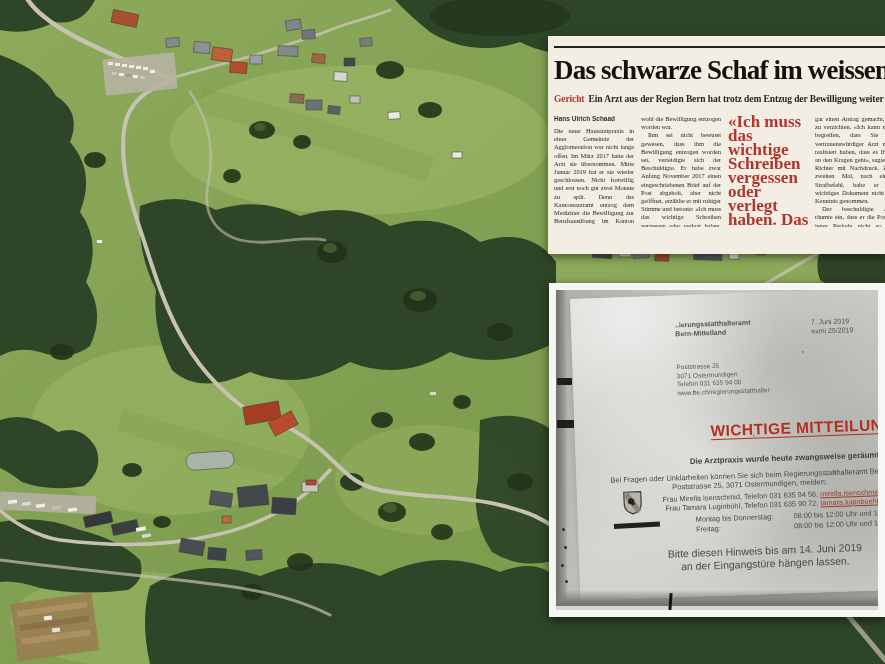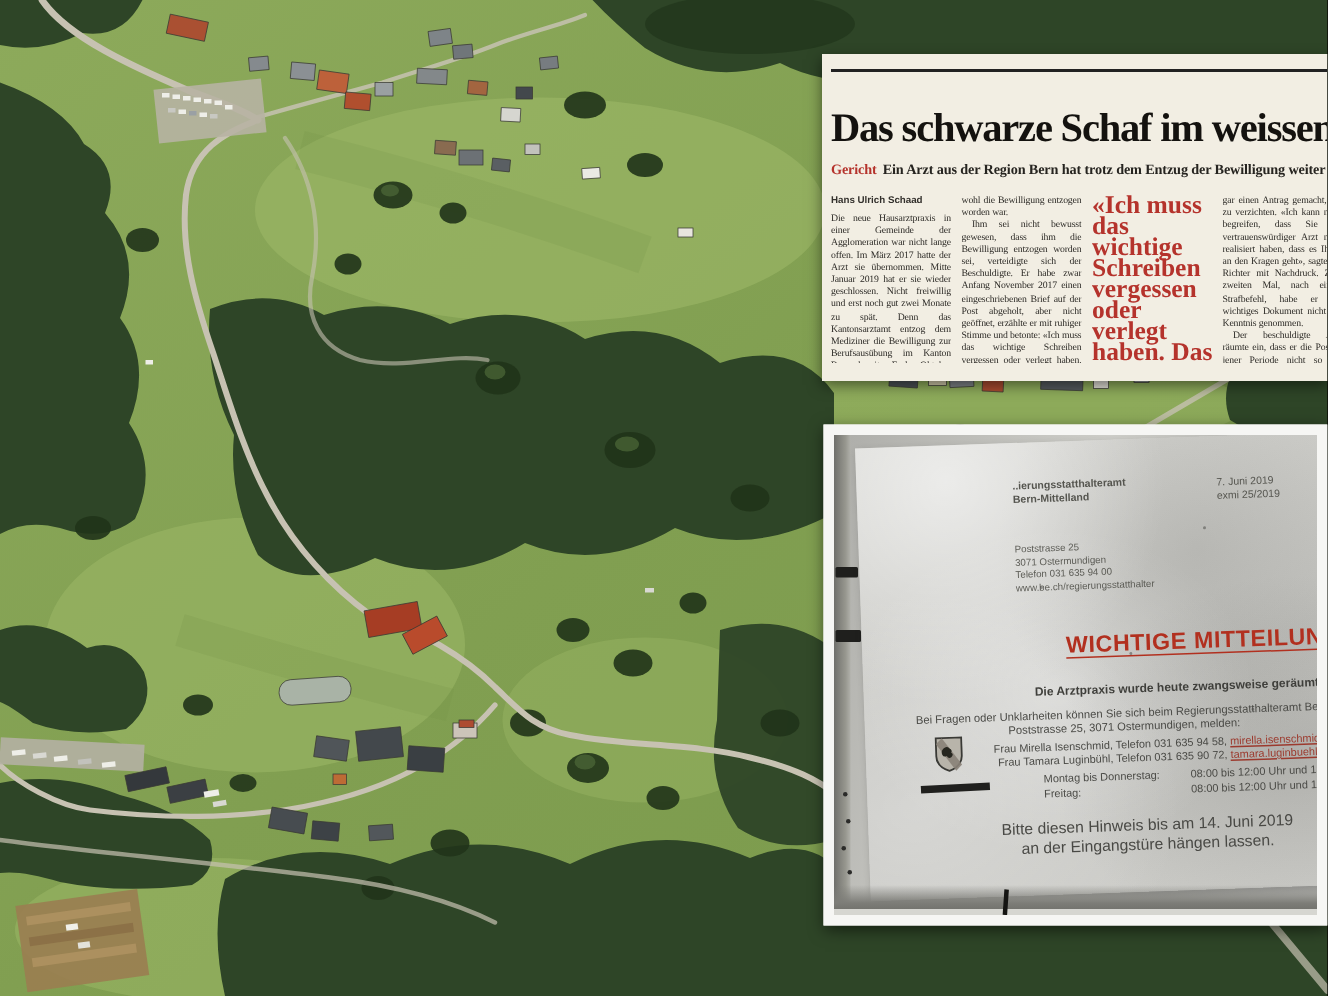--- a/index.html
+++ b/index.html
@@ -11,21 +11,21 @@
   *{margin:0;padding:0;box-sizing:border-box}
   html,body{width:885px;height:664px;overflow:hidden;background:#000}
   .scene{position:relative;width:885px;height:664px;overflow:hidden;font-family:"Liberation Sans",sans-serif}
   .aerial{position:absolute;inset:0;filter:blur(.4px) saturate(.96)}
 
   
   .newspaper{position:absolute;left:548px;top:36px;width:337px;height:218px;background:var(--np-bg);
     box-shadow:0 3px 9px rgba(0,0,0,.5);overflow:hidden;padding:10px 0 0 6px;color:var(--np-ink)}
   .np-rule{height:2px;background:#222;margin-right:0}
   .np-headline{font-family:"Liberation Serif",serif;font-weight:700;font-size:27px;letter-spacing:-.8px;
-    white-space:nowrap;margin-top:22px;color:#14120f}
+    white-space:nowrap;margin-top:7px;color:#14120f}
   .np-lead{font-family:"Liberation Serif",serif;font-weight:700;font-size:9.5px;line-height:13px;
     letter-spacing:-.1px;margin-top:7px;color:#262420}
   .np-lead .l1{white-space:nowrap;overflow:hidden}
   .np-kicker{color:var(--np-red);margin-right:4px}
   .np-cols{display:flex;gap:7px;margin-top:9px;height:112px;overflow:hidden}
   .np-col{width:80px;flex:0 0 80px;overflow:hidden}
   .np-byline{font-size:6.5px;font-weight:700;color:#33302c;margin-bottom:5px}
   .np-body p{font-family:"Liberation Serif",serif;font-size:6.5px;line-height:8.2px;letter-spacing:-.1px;
     text-align:justify;color:#2c2a26;margin:0}
   .np-body p + p{text-indent:7px}

